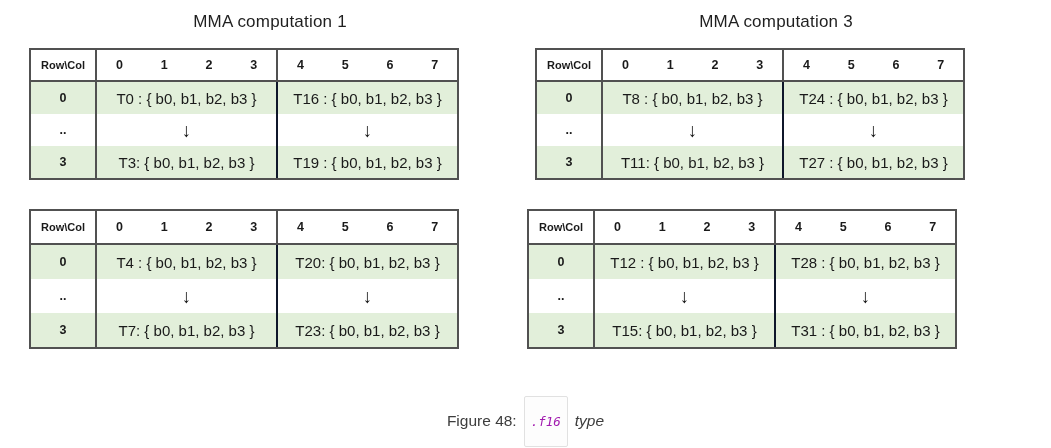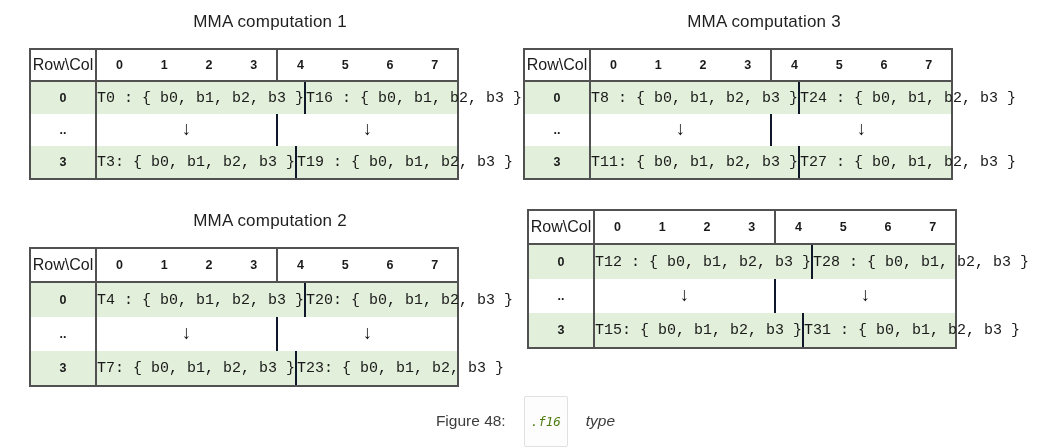--- a/index.html
+++ b/index.html
@@ -2,65 +2,65 @@
 <html><head>
 <meta charset="utf-8">
 <style>
   html,body{margin:0;padding:0;background:#ffffff;}
   .stage{
     position:relative;width:1051px;height:448px;background:#ffffff;
     font-family:"Liberation Sans",sans-serif;color:#1a1a1a;overflow:hidden;
   }
   .panel{position:absolute;width:430px;}
   .p1{left:29px;top:10px;}
-  .p3{left:523px;top:10px;}
+  .p3{left:535px;top:10px;}
   .p2{left:29px;top:209px;}
   .p4{left:527px;top:209px;}
   .tbl-title{
     width:430px;height:24px;line-height:24px;margin-bottom:14px;
     text-align:center;font-size:17px;color:#1f1f1f;transform:translateX(26px);
     letter-spacing:.2px;
   }
   .tbl{width:430px;border:2px solid #515151;box-sizing:border-box;background:#ffffff;}
   .hrow{display:flex;height:32px;border-bottom:2px solid #515151;box-sizing:border-box;background:#ffffff;}
   .bottom .hrow{height:34px;}
   .corner{
     flex:0 0 66px;border-right:2px solid #515151;box-sizing:border-box;
     display:flex;align-items:center;justify-content:center;
-    font-weight:normal;font-size:16px;
+    font-weight:bold;font-size:11px;
   }
   .hgroup{
     flex:1;display:grid;grid-template-columns:repeat(4,1fr);
     align-items:center;text-align:center;font-weight:bold;font-size:12.5px;
   }
   .hgroup.second{border-left:2px solid #515151;box-sizing:border-box;}
   .row{display:flex;height:32px;}
   .bottom .row{height:34px;}
   .row.green{background:#e2efda;}
   .rlabel{
     flex:0 0 66px;border-right:2px solid #515151;box-sizing:border-box;
     display:flex;align-items:center;justify-content:center;
     font-weight:bold;font-size:12.5px;
   }
   .cell{
     flex:1;display:flex;align-items:center;justify-content:center;
-    font-size:15px;white-space:pre;font-family:Liberation Mono, monospace;
+    font-size:15px;white-space:pre;
   }
   .cell.second{border-left:2px solid #0f172a;box-sizing:border-box;}
   .arrow{font-size:19px;line-height:1;color:#111;}
   .caption{
     position:absolute;left:0;right:0;top:406px;height:30px;
-    display:flex;justify-content:center;align-items:center;gap:18px;
+    display:flex;justify-content:center;align-items:center;gap:7px;
     font-size:15.5px;color:#3d3d3d;
   }
   .cap-prefix{font-style:normal;}
   .cap-em{font-style:italic;}
   .code-chip{
     font-family:"DejaVu Sans Mono",monospace;font-style:italic;font-size:12.5px;
-    color:#4d7c0f;border:1px solid #e1e1e1;background:#fdfdfd;
+    color:#a21caf;border:1px solid #e1e1e1;background:#fdfdfd;
     padding:17px 6px;border-radius:2px;
   }
 </style>
 </head>
 <body>
 
 <div class="stage">
 
   <div class="panel p1">
     <div class="tbl-title">MMA computation 1</div>
@@ -128,21 +128,20 @@
       </div>
       <div class="row green">
         <div class="rlabel">3</div>
         <div class="cell">T11: { b0, b1, b2, b3 }</div>
         <div class="cell second">T27 : { b0, b1, b2, b3 }</div>
       </div>
     </div>
   </div>
 
   <div class="panel p2 bottom">
-    <div class="tbl-title">MMA computation 2</div>
     <div class="tbl">
       <div class="hrow">
         <div class="corner">Row\Col</div>
         <div class="hgroup">
           <span>0</span>
           <span>1</span>
           <span>2</span>
           <span>3</span>
         </div>
         <div class="hgroup second">

